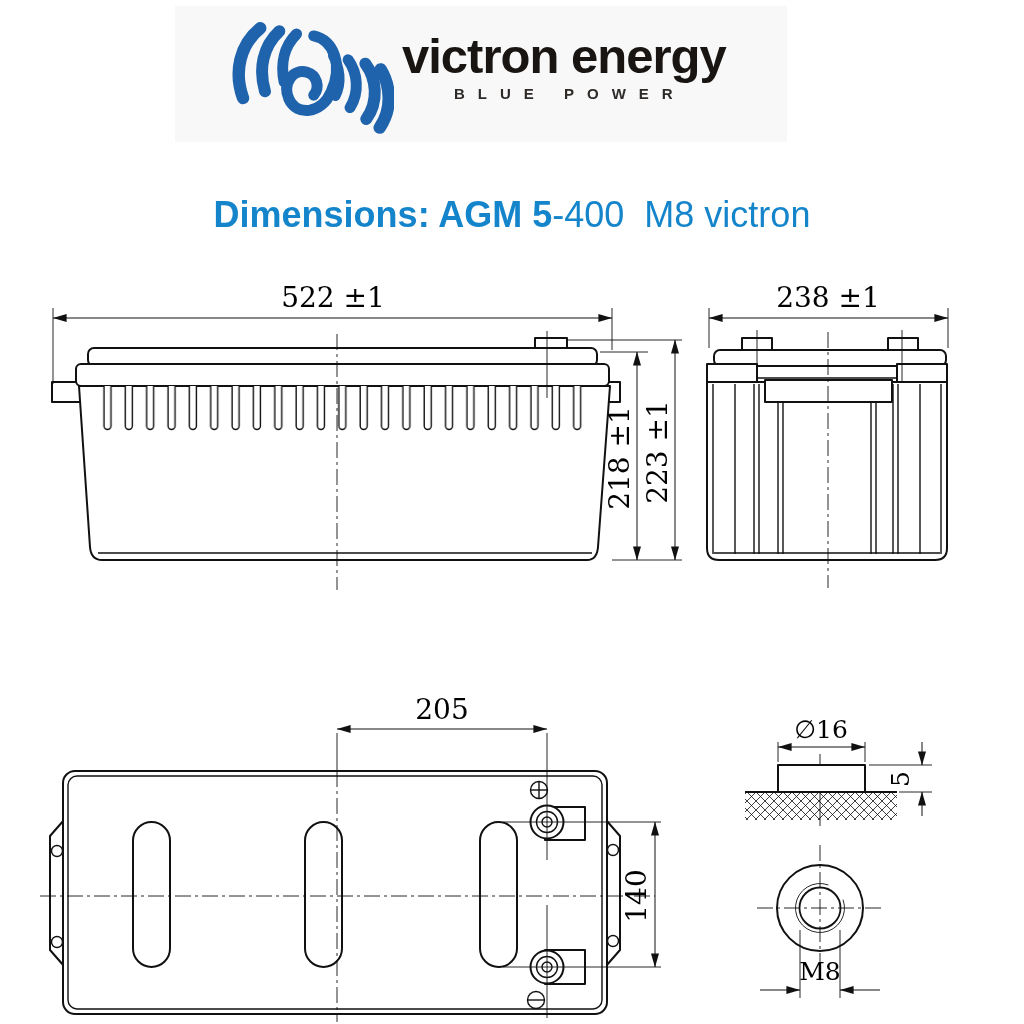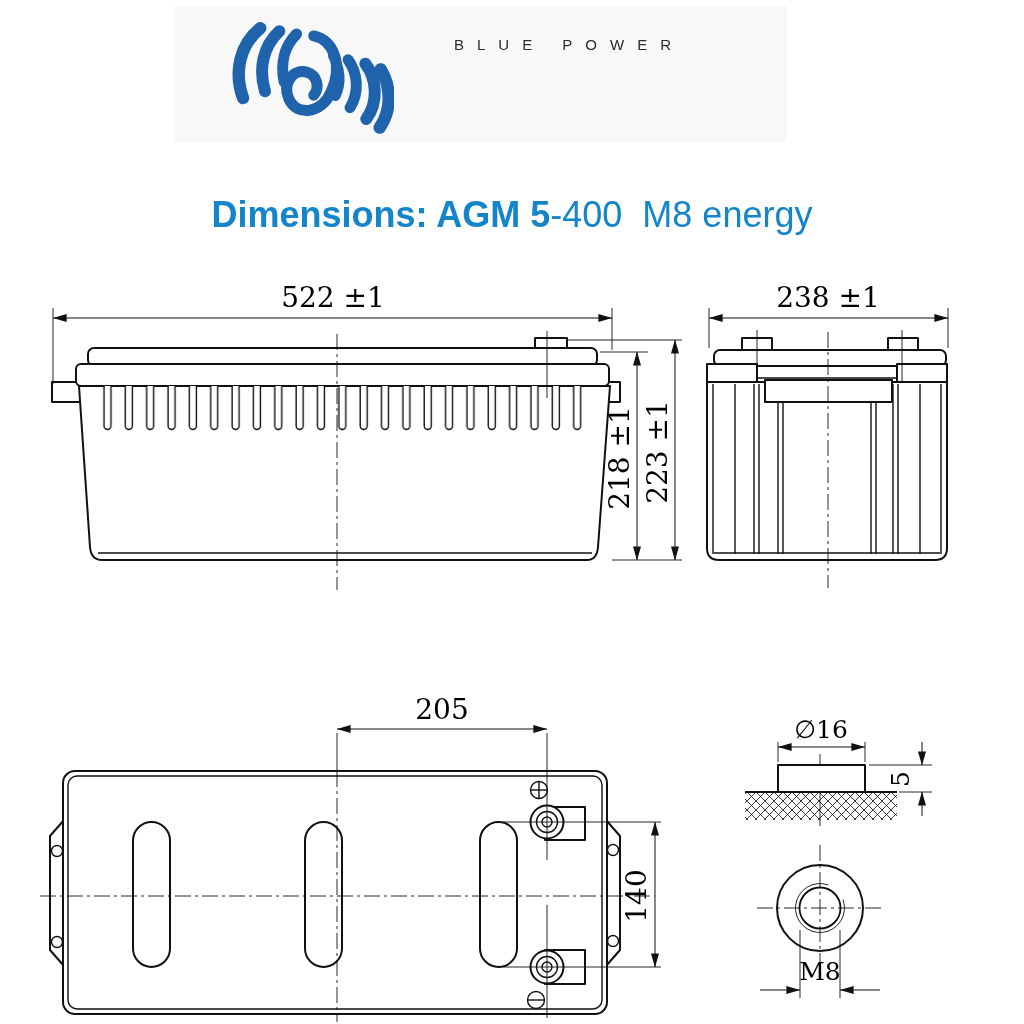--- a/index.html
+++ b/index.html
@@ -3,21 +3,21 @@
 <meta charset="utf-8">
 <style>
   html,body{margin:0;padding:0;background:#ffffff;}
   #canvas{position:relative;width:1024px;height:1024px;background:#ffffff;overflow:hidden;
           font-family:"Liberation Sans", sans-serif;}
   #logo-plate{position:absolute;left:175px;top:6px;width:612px;height:136px;background:#f8f8f8;}
   #logo{position:absolute;left:222px;top:18px;display:flex;align-items:flex-start;}
   #logo-swirl{width:172px;height:118px;}
   #logo-textcol{margin-left:8px;margin-top:14px;}
   #brand-name{font-size:49px;font-weight:bold;letter-spacing:-1px;color:#181512;line-height:1.0;}
-  #brand-tagline{margin-top:4px;padding-left:52px;font-size:15px;font-weight:400;letter-spacing:13px;color:#2d2a28;}
+  #brand-tagline{margin-top:4px;padding-left:52px;font-size:15px;font-weight:700;letter-spacing:13px;color:#2d2a28;}
   #title{position:absolute;left:0;top:194px;width:1024px;text-align:center;color:#1585cb;font-size:36px;white-space:nowrap;}
   #title .b{font-weight:bold;}
   #title .r{font-weight:normal;}
   #title .gap{display:inline-block;width:20px;}
   svg text{font-family:"DejaVu Serif", serif;fill:#000;}
   .dimtxt{font-size:28px;}
   .dimtxt-sm{font-size:25px;}
   .ol{fill:#ffffff;stroke:#111;stroke-width:2;stroke-linejoin:round;}
   .nf{fill:none;stroke:#111;stroke-width:2;stroke-linejoin:round;}
   .med{fill:none;stroke:#111;stroke-width:1.4;}
@@ -40,25 +40,26 @@
         <path d="M60,12 C43,28 38,51 45,75" stroke-width="12.5"></path>
         <path d="M78,15 C65,28 61,46 65,65" stroke-width="11.5"></path>
         <path d="M96,17 C117,21 127,48 114,76 C104,99 78,101 70,83 C63,67 74,51 89,55 C99,58 103,70 96,79" stroke-width="11.5"></path>
         <path d="M116,38 C124,50 126,66 119,80" stroke-width="10"></path>
         <path d="M132,42 C142,56 144,76 134,92" stroke-width="11.5"></path>
         <path d="M150,46 C162,62 164,86 151,104" stroke-width="12.5"></path>
         <path d="M166,52 C177,70 178,94 165,113" stroke-width="13"></path>
       </g>
     </svg>
     <div id="logo-textcol">
+      <div id="brand-name">victron energy</div>
       <div id="brand-tagline">BLUE POWER</div>
     </div>
   </div>
 
-  <div id="title"><span class="b">Dimensions: AGM 5</span><span class="r">-400</span><span class="gap"></span><span class="r">M8 energy</span></div>
+  <div id="title"><span class="b">Dimensions: AGM 5</span><span class="r">-400</span><span class="gap"></span><span class="r">M8 victron</span></div>
 
   <svg width="1024" height="1024" viewBox="0 0 1024 1024" style="position:absolute;left:0;top:0;">
     <defs>
       <marker id="arr" viewBox="0 0 14 10" refX="13.6" refY="5" markerWidth="14" markerHeight="10" markerUnits="userSpaceOnUse" orient="auto-start-reverse">
         <path d="M14,5 L0,1 L0,9 Z" fill="#111"></path>
       </marker>
       <pattern id="ribs" patternUnits="userSpaceOnUse" x="97" y="386" width="21.35" height="46">
         <path d="M7,0 V40 a3.5,3.5 0 0 0 7,0 V0" fill="#fff" stroke="#111" stroke-width="1.4"></path>
       </pattern>
       <pattern id="hatch" patternUnits="userSpaceOnUse" width="9" height="9">

